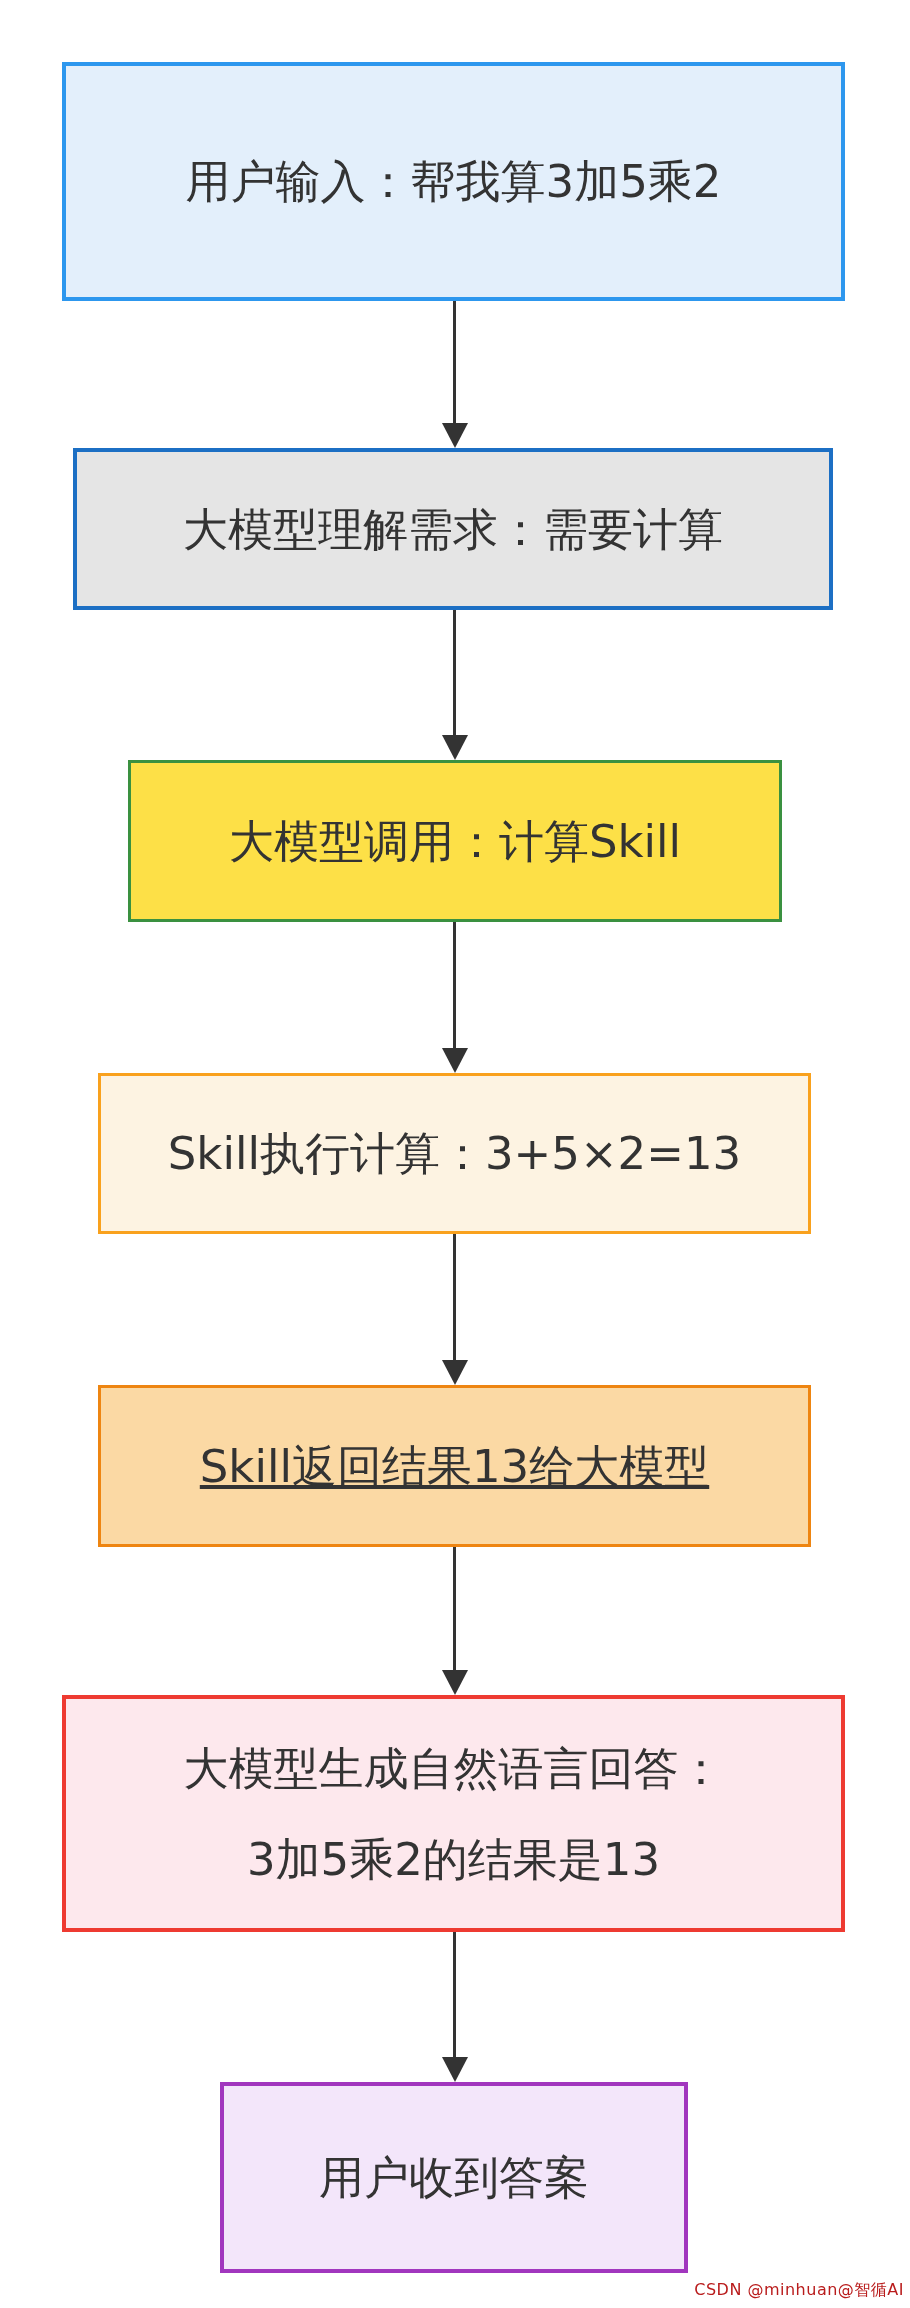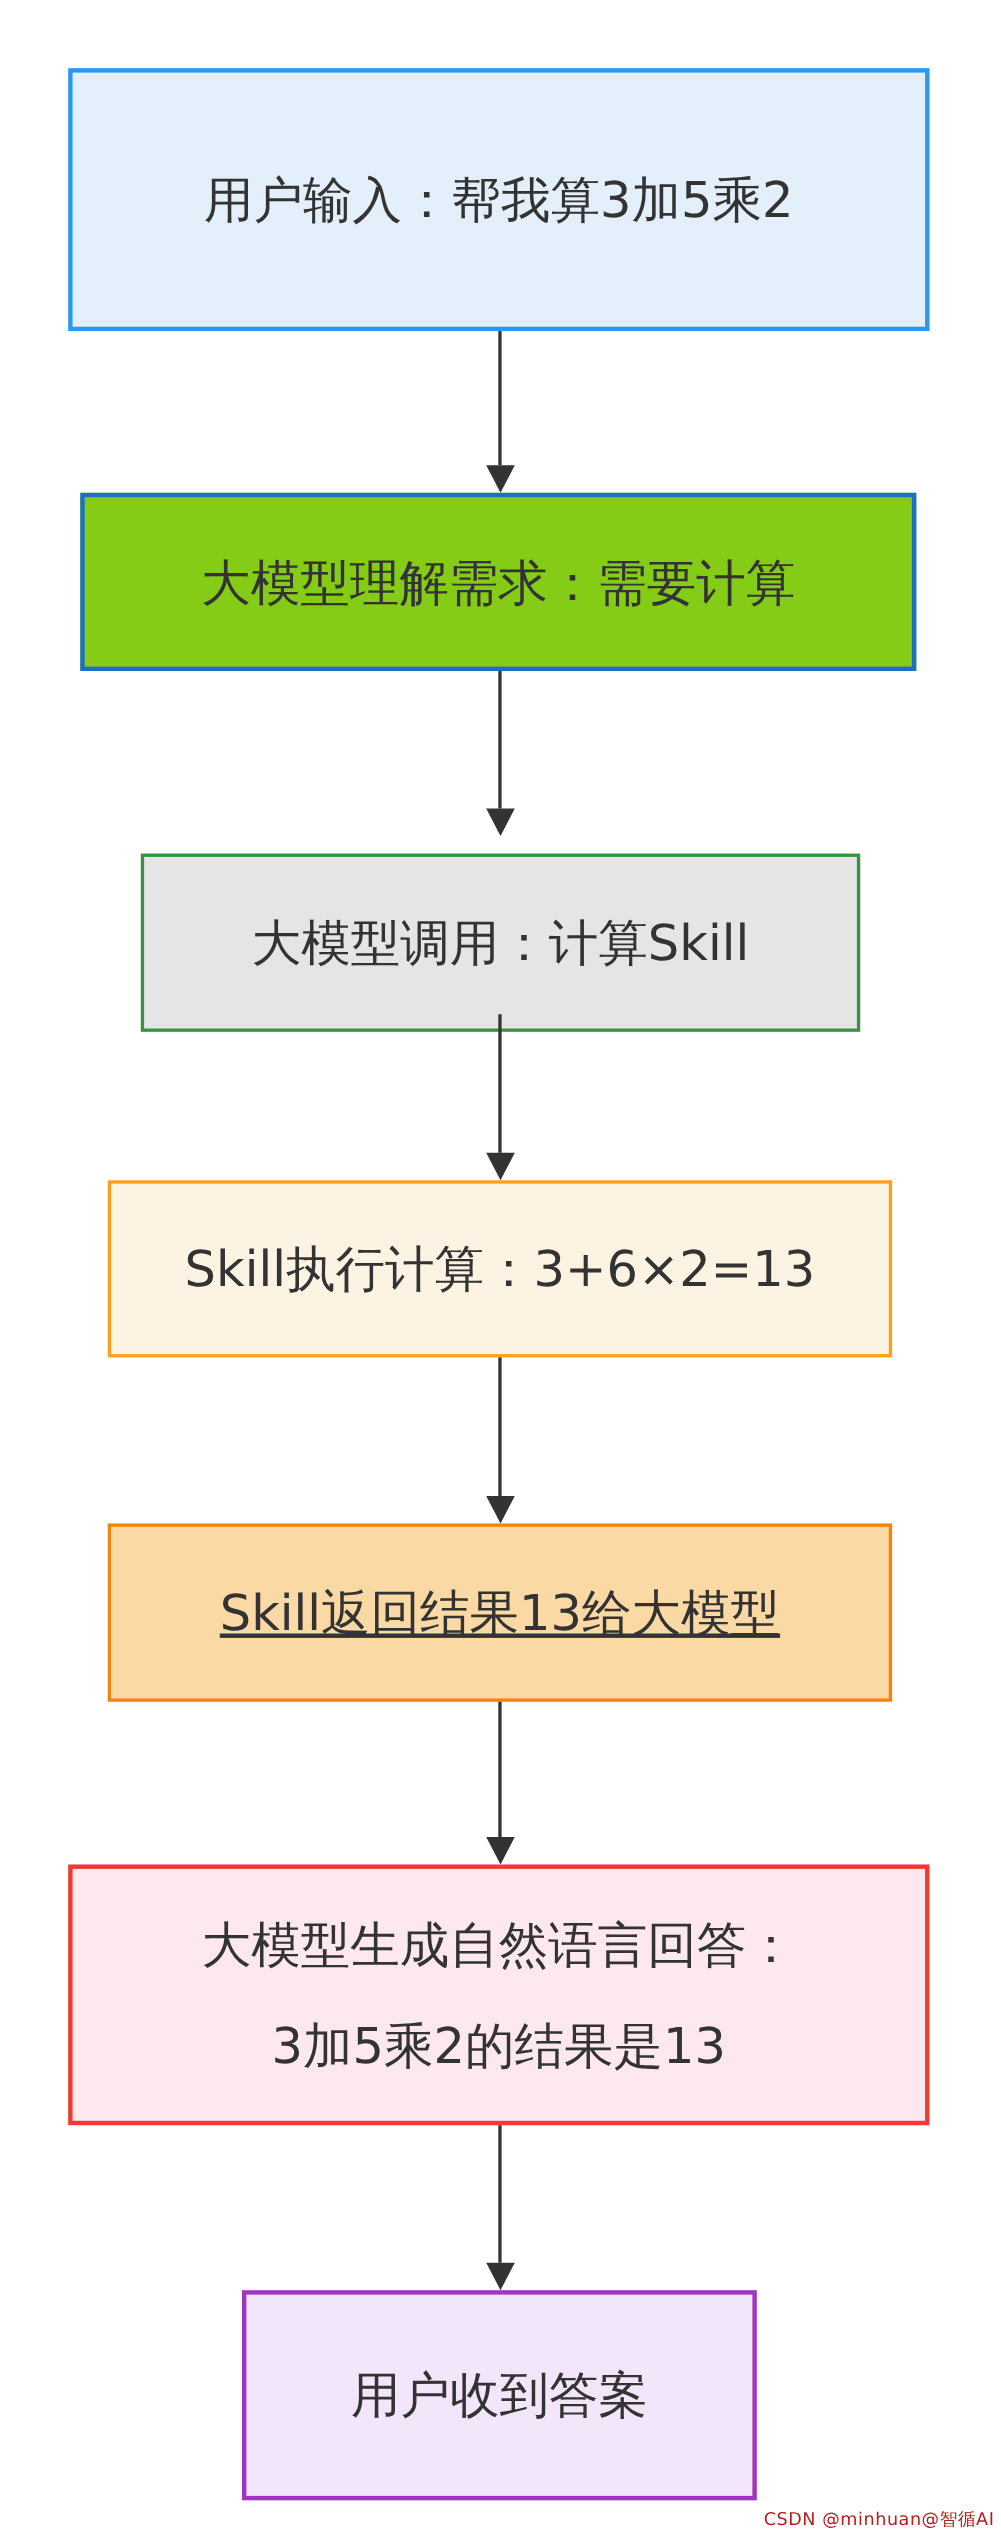--- a/index.html
+++ b/index.html
@@ -84,40 +84,40 @@
 
   <div class="node n1" style="background: rgb(227, 239, 251); border-color: rgb(45, 151, 238);">
     <span class="line">用户输入：帮我算3加5乘2</span>
   </div>
 
   <div class="arrow a1">
     <div class="shaft" style="background: rgb(51, 51, 51);"></div>
     <div class="head" style="border-top-color: rgb(51, 51, 51);"></div>
   </div>
 
-  <div class="node n2" style="background: #84cc16; border-color: rgb(28, 111, 196); justify-content: center;">
+  <div class="node n2" style="background: #e5e5e5; border-color: rgb(28, 111, 196); justify-content: center;">
     <span class="line">大模型理解需求：需要计算</span>
   </div>
 
   <div class="arrow a2">
     <div class="shaft" style="background: rgb(51, 51, 51);"></div>
     <div class="head" style="border-top-color: rgb(51, 51, 51);"></div>
   </div>
 
-  <div class="node n3" style="background: #e5e5e5; border-color: rgb(58, 145, 64); margin-top: 16px;">
+  <div class="node n3" style="background: #fde047; border-color: rgb(58, 145, 64);">
     <span class="line">大模型调用：计算Skill</span>
   </div>
 
   <div class="arrow a3">
     <div class="shaft" style="background: rgb(51, 51, 51);"></div>
     <div class="head" style="border-top-color: rgb(51, 51, 51);"></div>
   </div>
 
   <div class="node n4" style="background: rgb(253, 243, 226); border-color: rgb(249, 161, 29);">
-    <span class="line">Skill执行计算：3+6×2=13</span>
+    <span class="line">Skill执行计算：3+5×2=13</span>
   </div>
 
   <div class="arrow a4">
     <div class="shaft" style="background: rgb(51, 51, 51);"></div>
     <div class="head" style="border-top-color: rgb(51, 51, 51);"></div>
   </div>
 
   <div class="node n5" style="background: rgb(251, 217, 164); border-color: rgb(238, 133, 17);">
     <span class="line">Skill返回结果13给大模型</span>
   </div>

